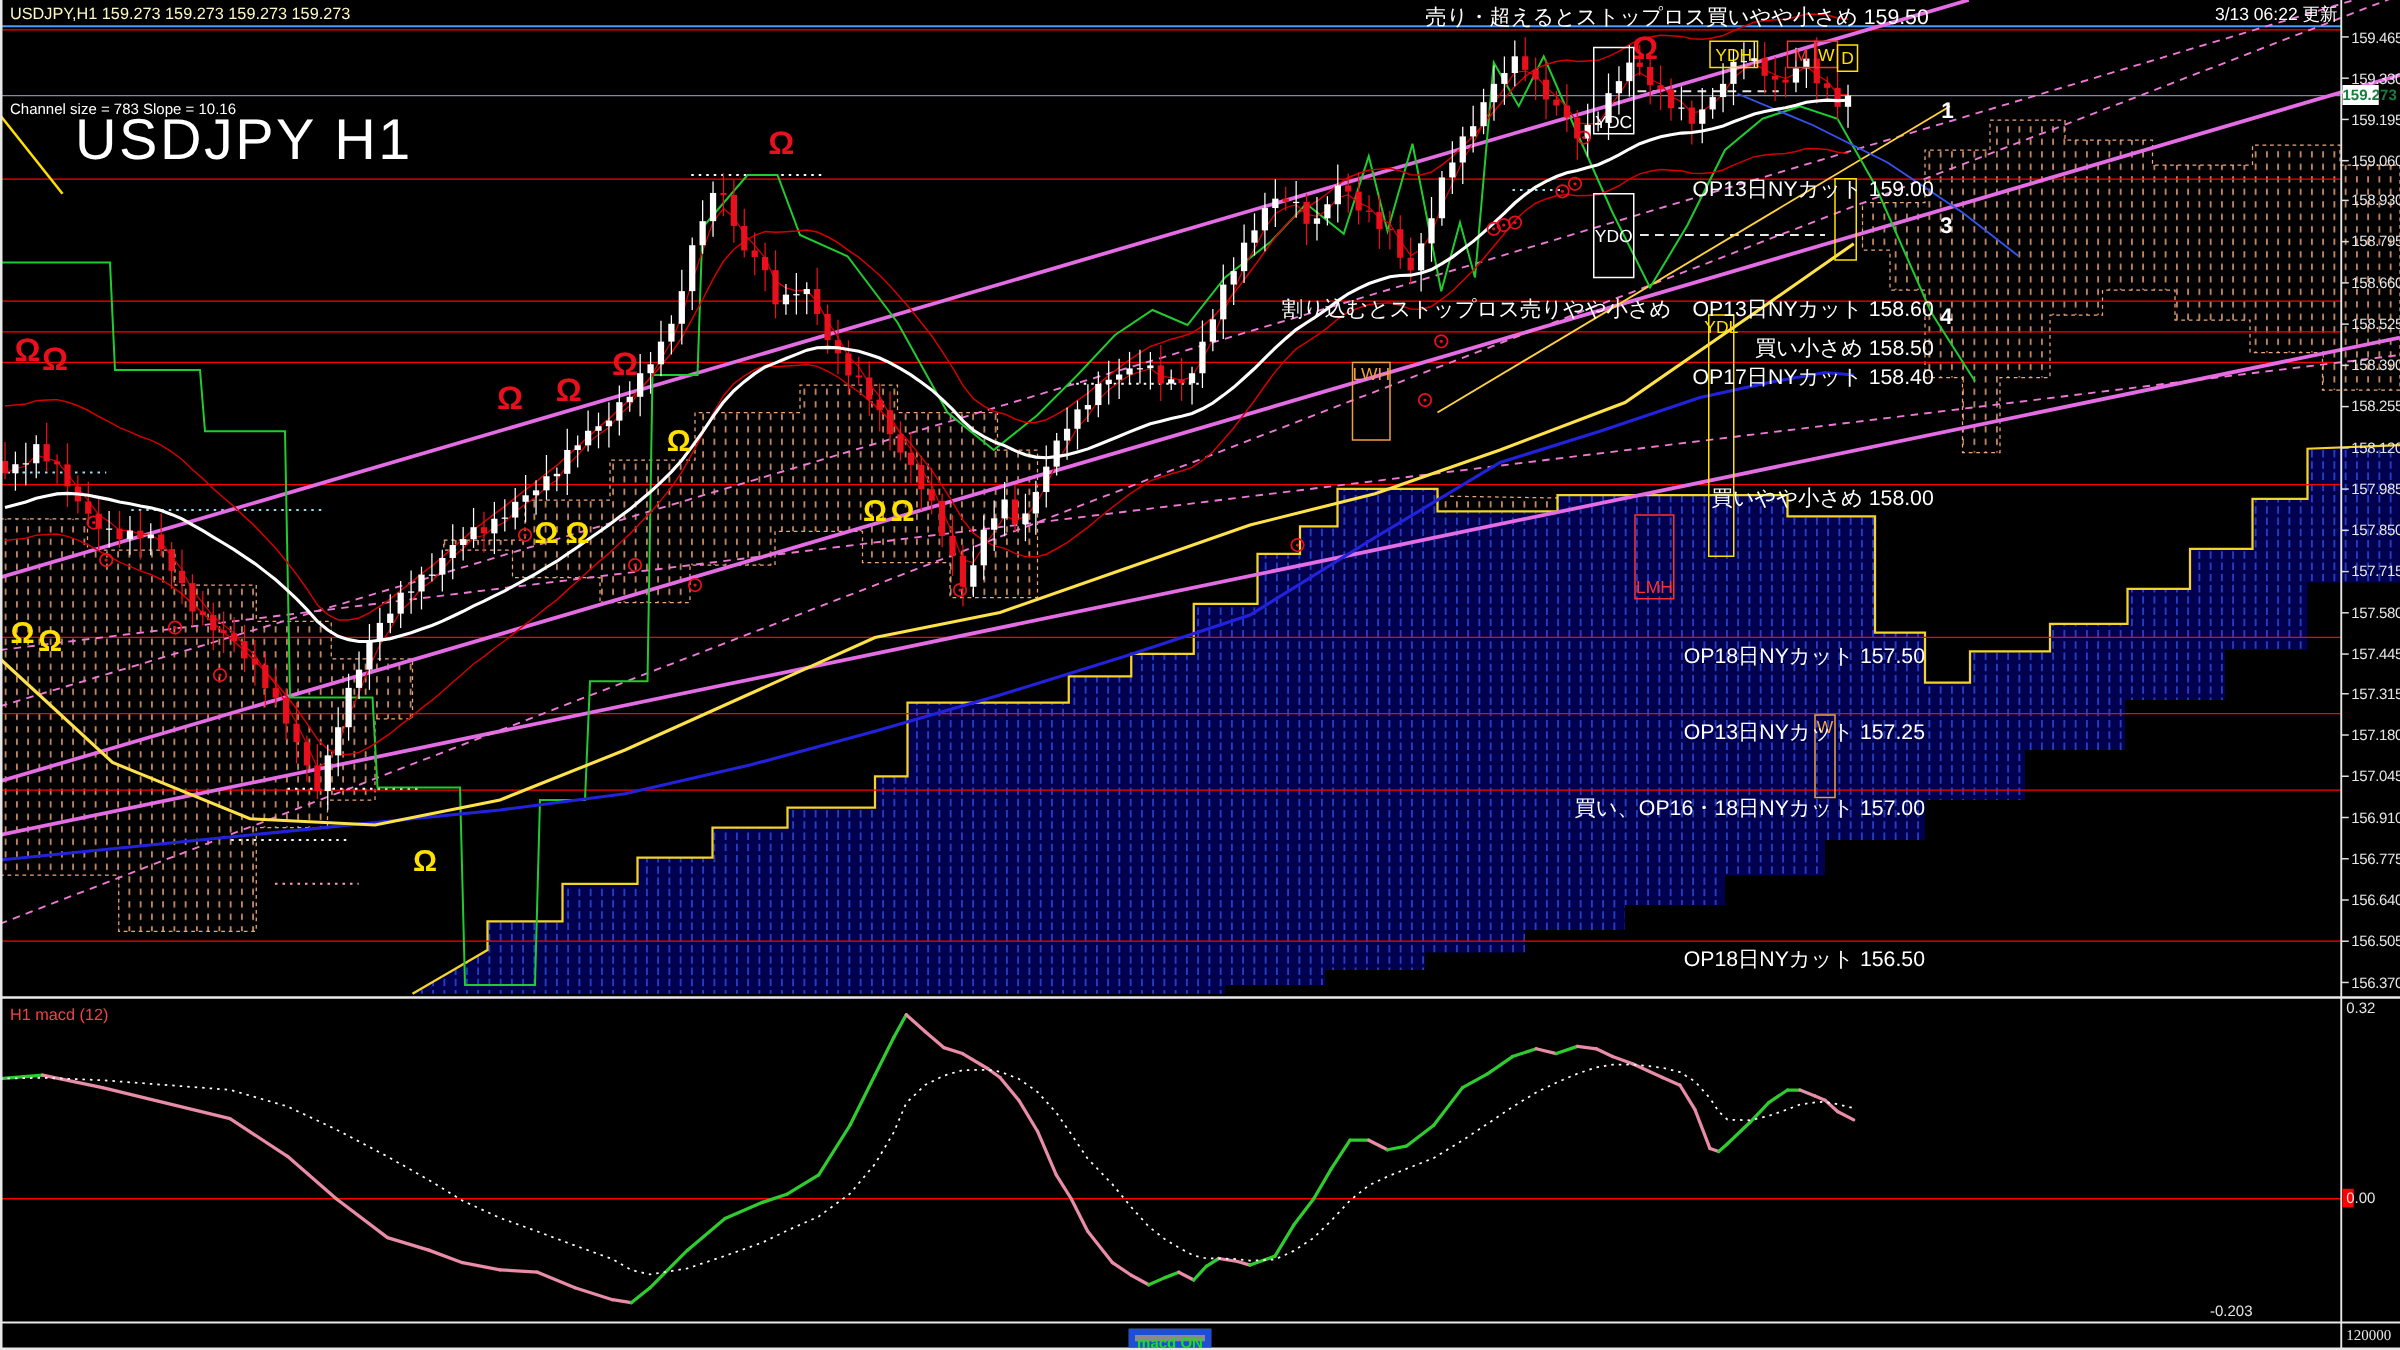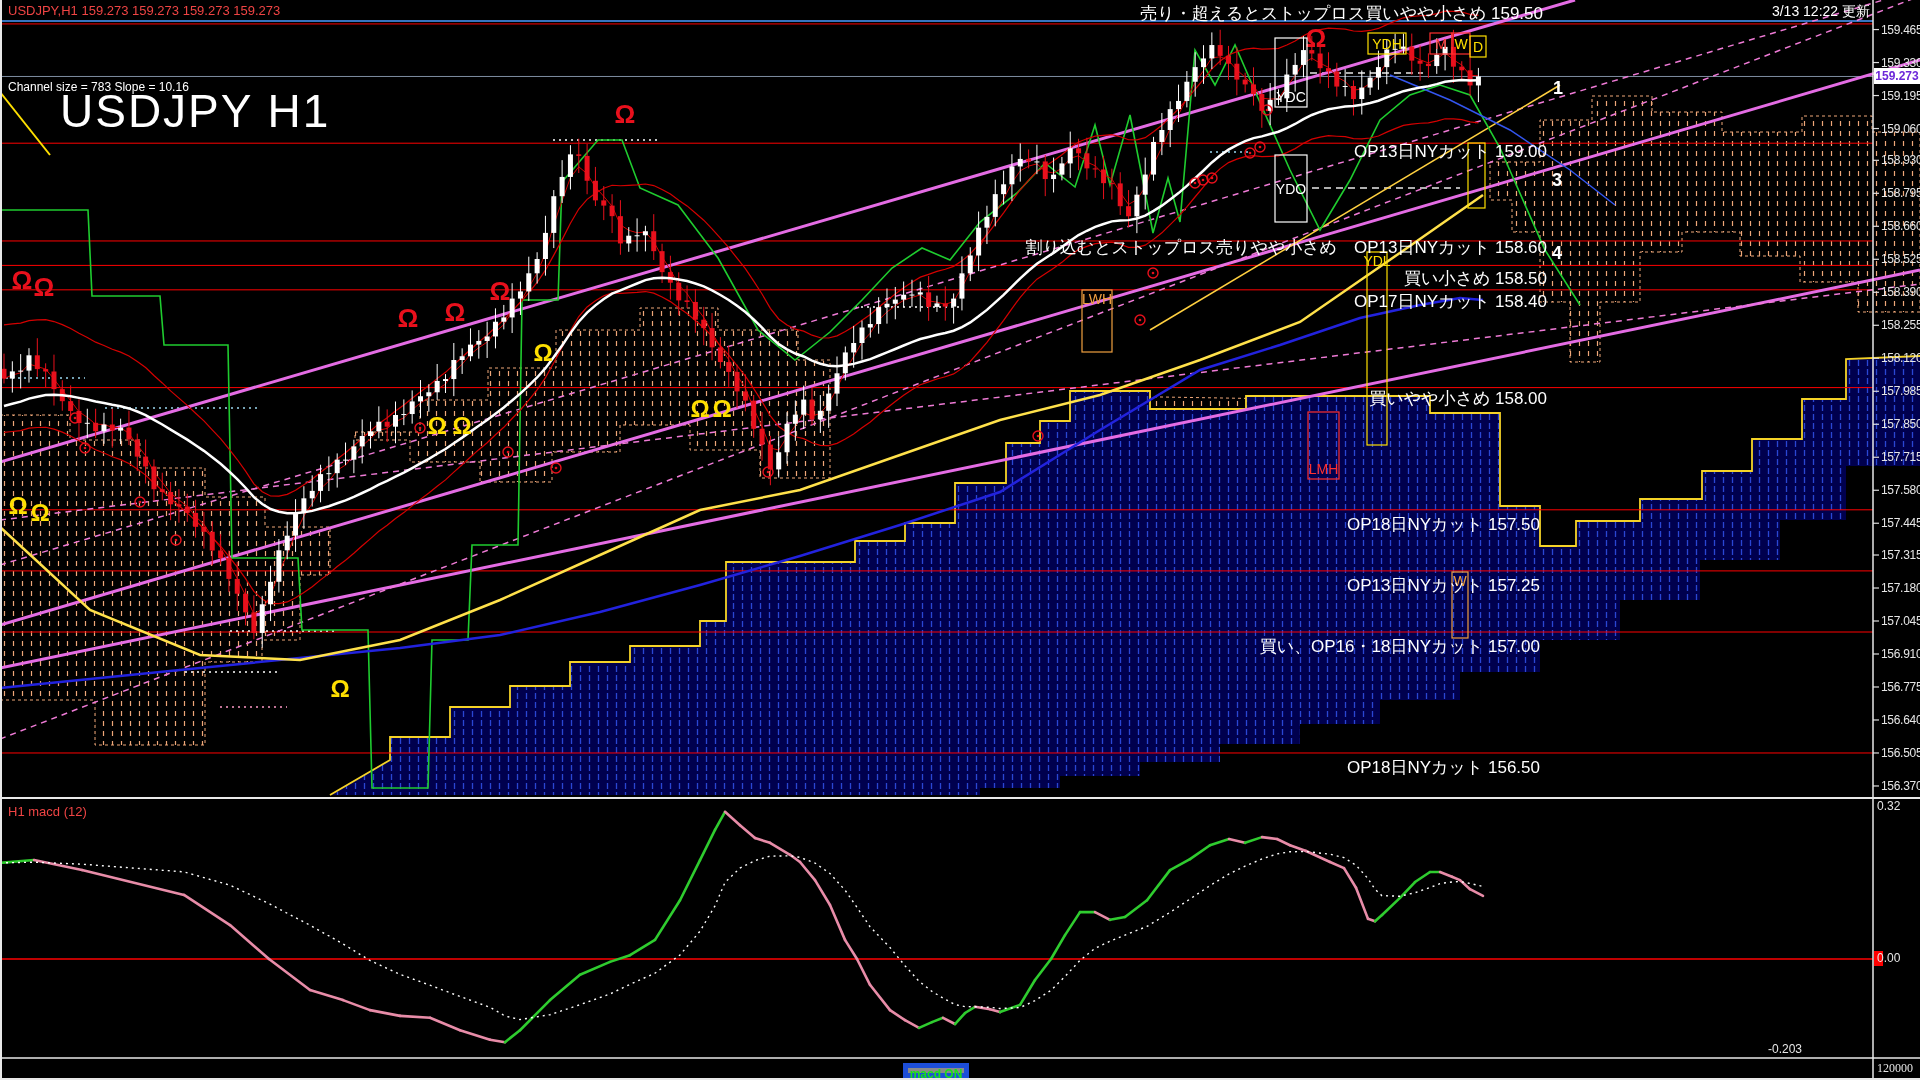--- a/index.html
+++ b/index.html
@@ -1,28 +1,28 @@
 <!DOCTYPE html>
 <html><head>
 <meta charset="utf-8">
 <style>
   html,body{margin:0;padding:0;background:#000;}
   #stage{position:relative;width:1920px;height:1080px;background:#000;overflow:hidden;
          font-family:"Liberation Sans","DejaVu Sans",sans-serif;}
   .abs{position:absolute;white-space:nowrap;}
   #chart-svg{position:absolute;left:0;top:0;}
-  .hdr{color:#ef4444;font-size:13px;}
+  .hdr{color:#fef9c3;font-size:13px;}
   .annot-top{color:#fff;font-size:17px;}
   .updated{color:#fff;font-size:14px;}
   .channel{color:#fff;font-size:12px;}
   .watermark{color:#fff;font-size:46px;letter-spacing:2px;}
   .macdlbl{color:#ef4444;font-size:13px;}
   .axis-tick{color:#e6e6e6;font-size:12px;letter-spacing:-0.3px;}
-  .cur-box{background:#fff;color:#6d28d9;font-size:12px;font-weight:bold;text-align:center;
-           width:46px;height:16px;line-height:16px;}
+  .cur-box{background:#fff;color:#15803d;font-size:12px;font-weight:bold;text-align:left;
+           width:29px;height:16px;line-height:16px;}
   .macd-tick{color:#e6e6e6;font-size:12px;}
   .zero-mark{background:#f00;width:9px;height:15px;}
   .vol-lbl{color:#e6e6e6;font-size:12px;}
   .sess{position:absolute;top:0;height:15px;}
   .sess-lbl{position:absolute;top:1px;width:100%;text-align:center;color:#fff;
             font-size:11px;font-weight:bold;}
   #macd-btn{background:#8a8a8a;border:5px solid #1d4ed8;color:#18e018;font-size:12px;
             font-weight:bold;width:66px;height:15px;line-height:13px;text-align:center;padding:0;}
 </style>
 </head>
@@ -644,21 +644,21 @@
         <line x1="1873" y1="0" x2="1873" y2="1080" stroke="#E8E8E8" stroke-width="1.5"></line>
         <line x1="1" y1="0" x2="1" y2="1080" stroke="#E8E8E8" stroke-width="2"></line>
         <line x1="0" y1="798" x2="1920" y2="798" stroke="#E8E8E8" stroke-width="2"></line>
         <line x1="0" y1="1058" x2="1920" y2="1058" stroke="#E8E8E8" stroke-width="1.5"></line>
         <line x1="0" y1="1079" x2="1920" y2="1079" stroke="#E8E8E8" stroke-width="2"></line>
       </g>
     </svg>
 
   <div class="abs hdr" style="left:8px;top:3px;">USDJPY,H1  159.273 159.273 159.273 159.273</div>
   <div class="abs annot-top" style="right:377px;top:2px;">売り・超えるとストップロス買いやや小さめ 159.50</div>
-  <div class="abs updated" style="right:50px;top:3px;">3/13 12:22 更新</div>
+  <div class="abs updated" style="right:50px;top:3px;">3/13 06:22 更新</div>
   <div class="abs channel" style="left:8px;top:80px;">Channel size = 783 Slope = 10.16</div>
   <div class="abs watermark" style="left:60px;top:84px;">USDJPY H1</div>
   <div class="abs macdlbl" style="left:8px;top:804px;">H1 macd (12)</div>
 
   <div id="axis-labels" class="abs" style="left:0;top:0;">
       <div class="abs axis-tick" style="left: 1881px; top: 22.554px;">159.465</div>
       <div class="abs axis-tick" style="left: 1881px; top: 55.548px;">159.330</div>
       <div class="abs axis-tick" style="left: 1881px; top: 88.542px;">159.195</div>
       <div class="abs axis-tick" style="left: 1881px; top: 121.536px;">159.060</div>
       <div class="abs axis-tick" style="left: 1881px; top: 153.308px;">158.930</div>

